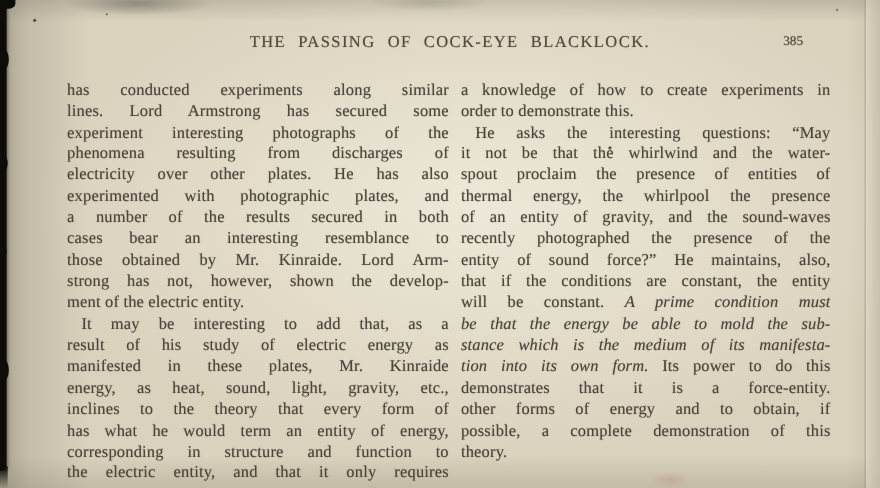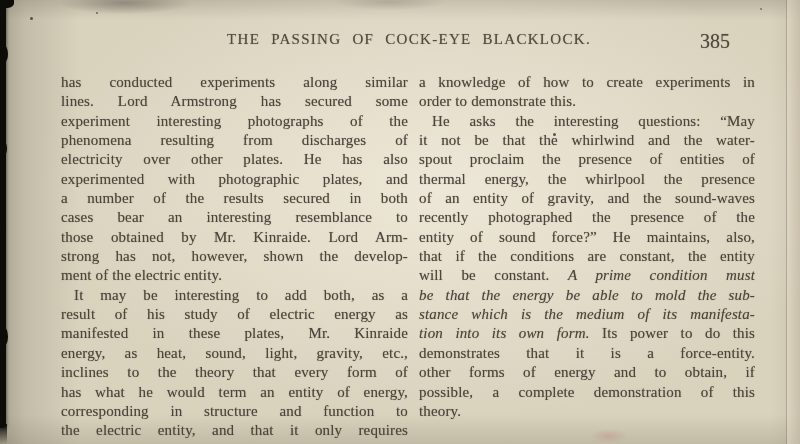--- a/index.html
+++ b/index.html
@@ -38,21 +38,21 @@
   .s3{left:553px;top:133px;width:3px;height:3px;background:#5a5248;}
   .s4{left:760px;top:8px;width:2px;height:2px;background:#7a7266;}
 
   .running-title{
     position:absolute;left:203px;top:31px;width:412px;text-align:center;
     font-size:15px;letter-spacing:1.3px;word-spacing:6px;color:#544b3f;
     text-shadow:0 0 1px rgba(84,75,63,0.55);white-space:nowrap;
   }
   .page-number{
     position:absolute;left:688px;top:30px;width:42px;text-align:right;
-    font-size:20px;color:#4f473c;text-shadow:0 0 1px rgba(79,71,60,0.5);
+    font-size:12px;color:#4f473c;text-shadow:0 0 1px rgba(79,71,60,0.5);
   }
 
   .column{
     position:absolute;top:59px;color:#4c453b;font-size:15px;
     text-shadow:0 0 1px rgba(76,69,59,0.5);letter-spacing:0.15px;margin-top:14px;
   }
   .column-left{left:61px;width:347px;}
   .column-right{left:419px;width:336px;}
   .line{line-height:19.35px;height:19.35px;overflow:hidden;
         text-align:justify;text-align-last:justify;}
@@ -88,21 +88,21 @@
       <div class="line"><span>lines. Lord Armstrong has secured some</span></div>
       <div class="line"><span>experiment interesting photographs of the</span></div>
       <div class="line"><span>phenomena resulting from discharges of</span></div>
       <div class="line"><span>electricity over other plates. He has also</span></div>
       <div class="line"><span>experimented with photographic plates, and</span></div>
       <div class="line"><span>a number of the results secured in both</span></div>
       <div class="line"><span>cases bear an interesting resemblance to</span></div>
       <div class="line"><span>those obtained by Mr. Kinraide. Lord Arm-</span></div>
       <div class="line"><span>strong has not, however, shown the develop-</span></div>
       <div class="line end"><span>ment of the electric entity.</span></div>
-      <div class="line indent"><span>It may be interesting to add both, as a</span></div>
+      <div class="line indent"><span>It may be interesting to add that, as a</span></div>
       <div class="line"><span>result of his study of electric energy as</span></div>
       <div class="line"><span>manifested in these plates, Mr. Kinraide</span></div>
       <div class="line"><span>energy, as heat, sound, light, gravity, etc.,</span></div>
       <div class="line"><span>inclines to the theory that every form of</span></div>
       <div class="line"><span>has what he would term an entity of energy,</span></div>
       <div class="line"><span>corresponding in structure and function to</span></div>
       <div class="line"><span>the electric entity, and that it only requires</span></div>
     </div>
   <div class="column column-right">
       <div class="line"><span>a knowledge of how to create experiments in</span></div>

